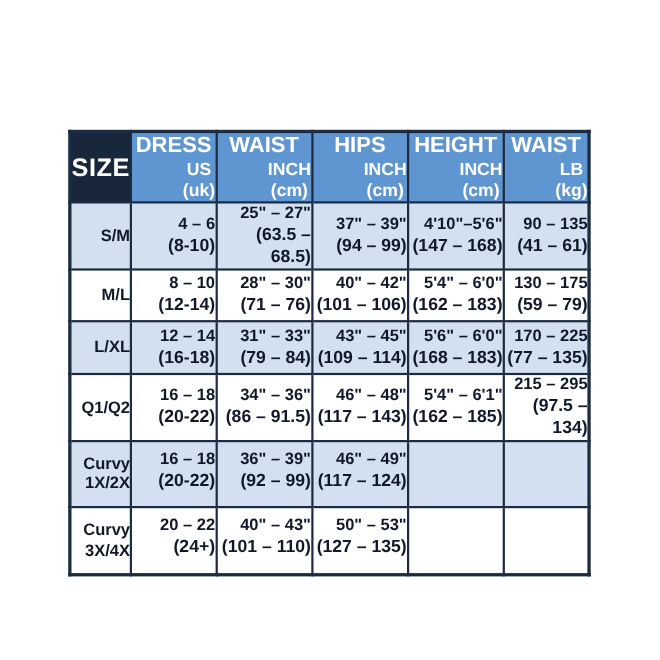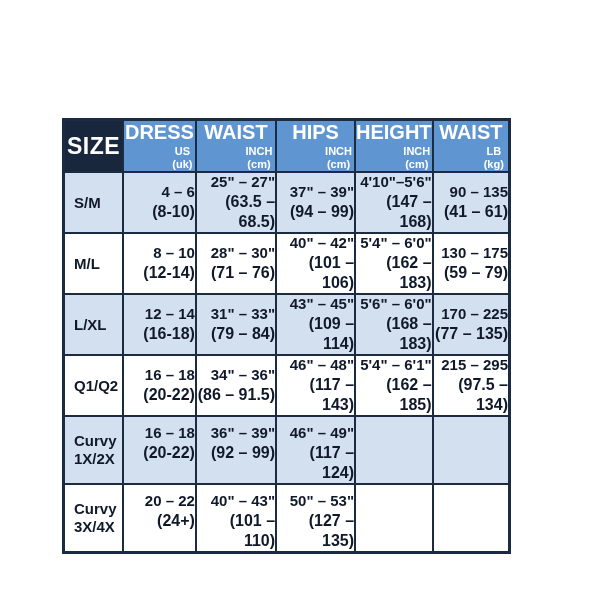--- a/index.html
+++ b/index.html
@@ -40,26 +40,26 @@
     font-size: 23px;
     letter-spacing: 0.5px;
     text-align: center;
   }
   th.col-head {
     background: var(--hdr-blue);
     color: var(--hdr-txt);
     text-align: center;
   }
   .h1 { font-size: 20px; line-height: 1.15; }
-  .h2 { font-size: 11px; line-height: 1.2; margin-top: 1px; margin-left: 46px; }
+  .h2 { font-size: 16px; line-height: 1.2; margin-top: 1px; margin-left: 46px; }
   
   tr.alt td { background: var(--row-alt); }
   tr.plain td { background: var(--row-plain); }
   td.size-label {
-    text-align: left;
+    text-align: right;
     padding-left: 9px;
     font-size: 15px;
     line-height: 1.25;
   }
   td.data { text-align: right; }
   .v1 { font-size: 15px; line-height: 1.2; }
   .v2 { font-size: 16px; line-height: 1.25; margin-top: 1px; }
   
   tr.tall td.data { vertical-align: top; padding-top: 7px; }
 </style>

